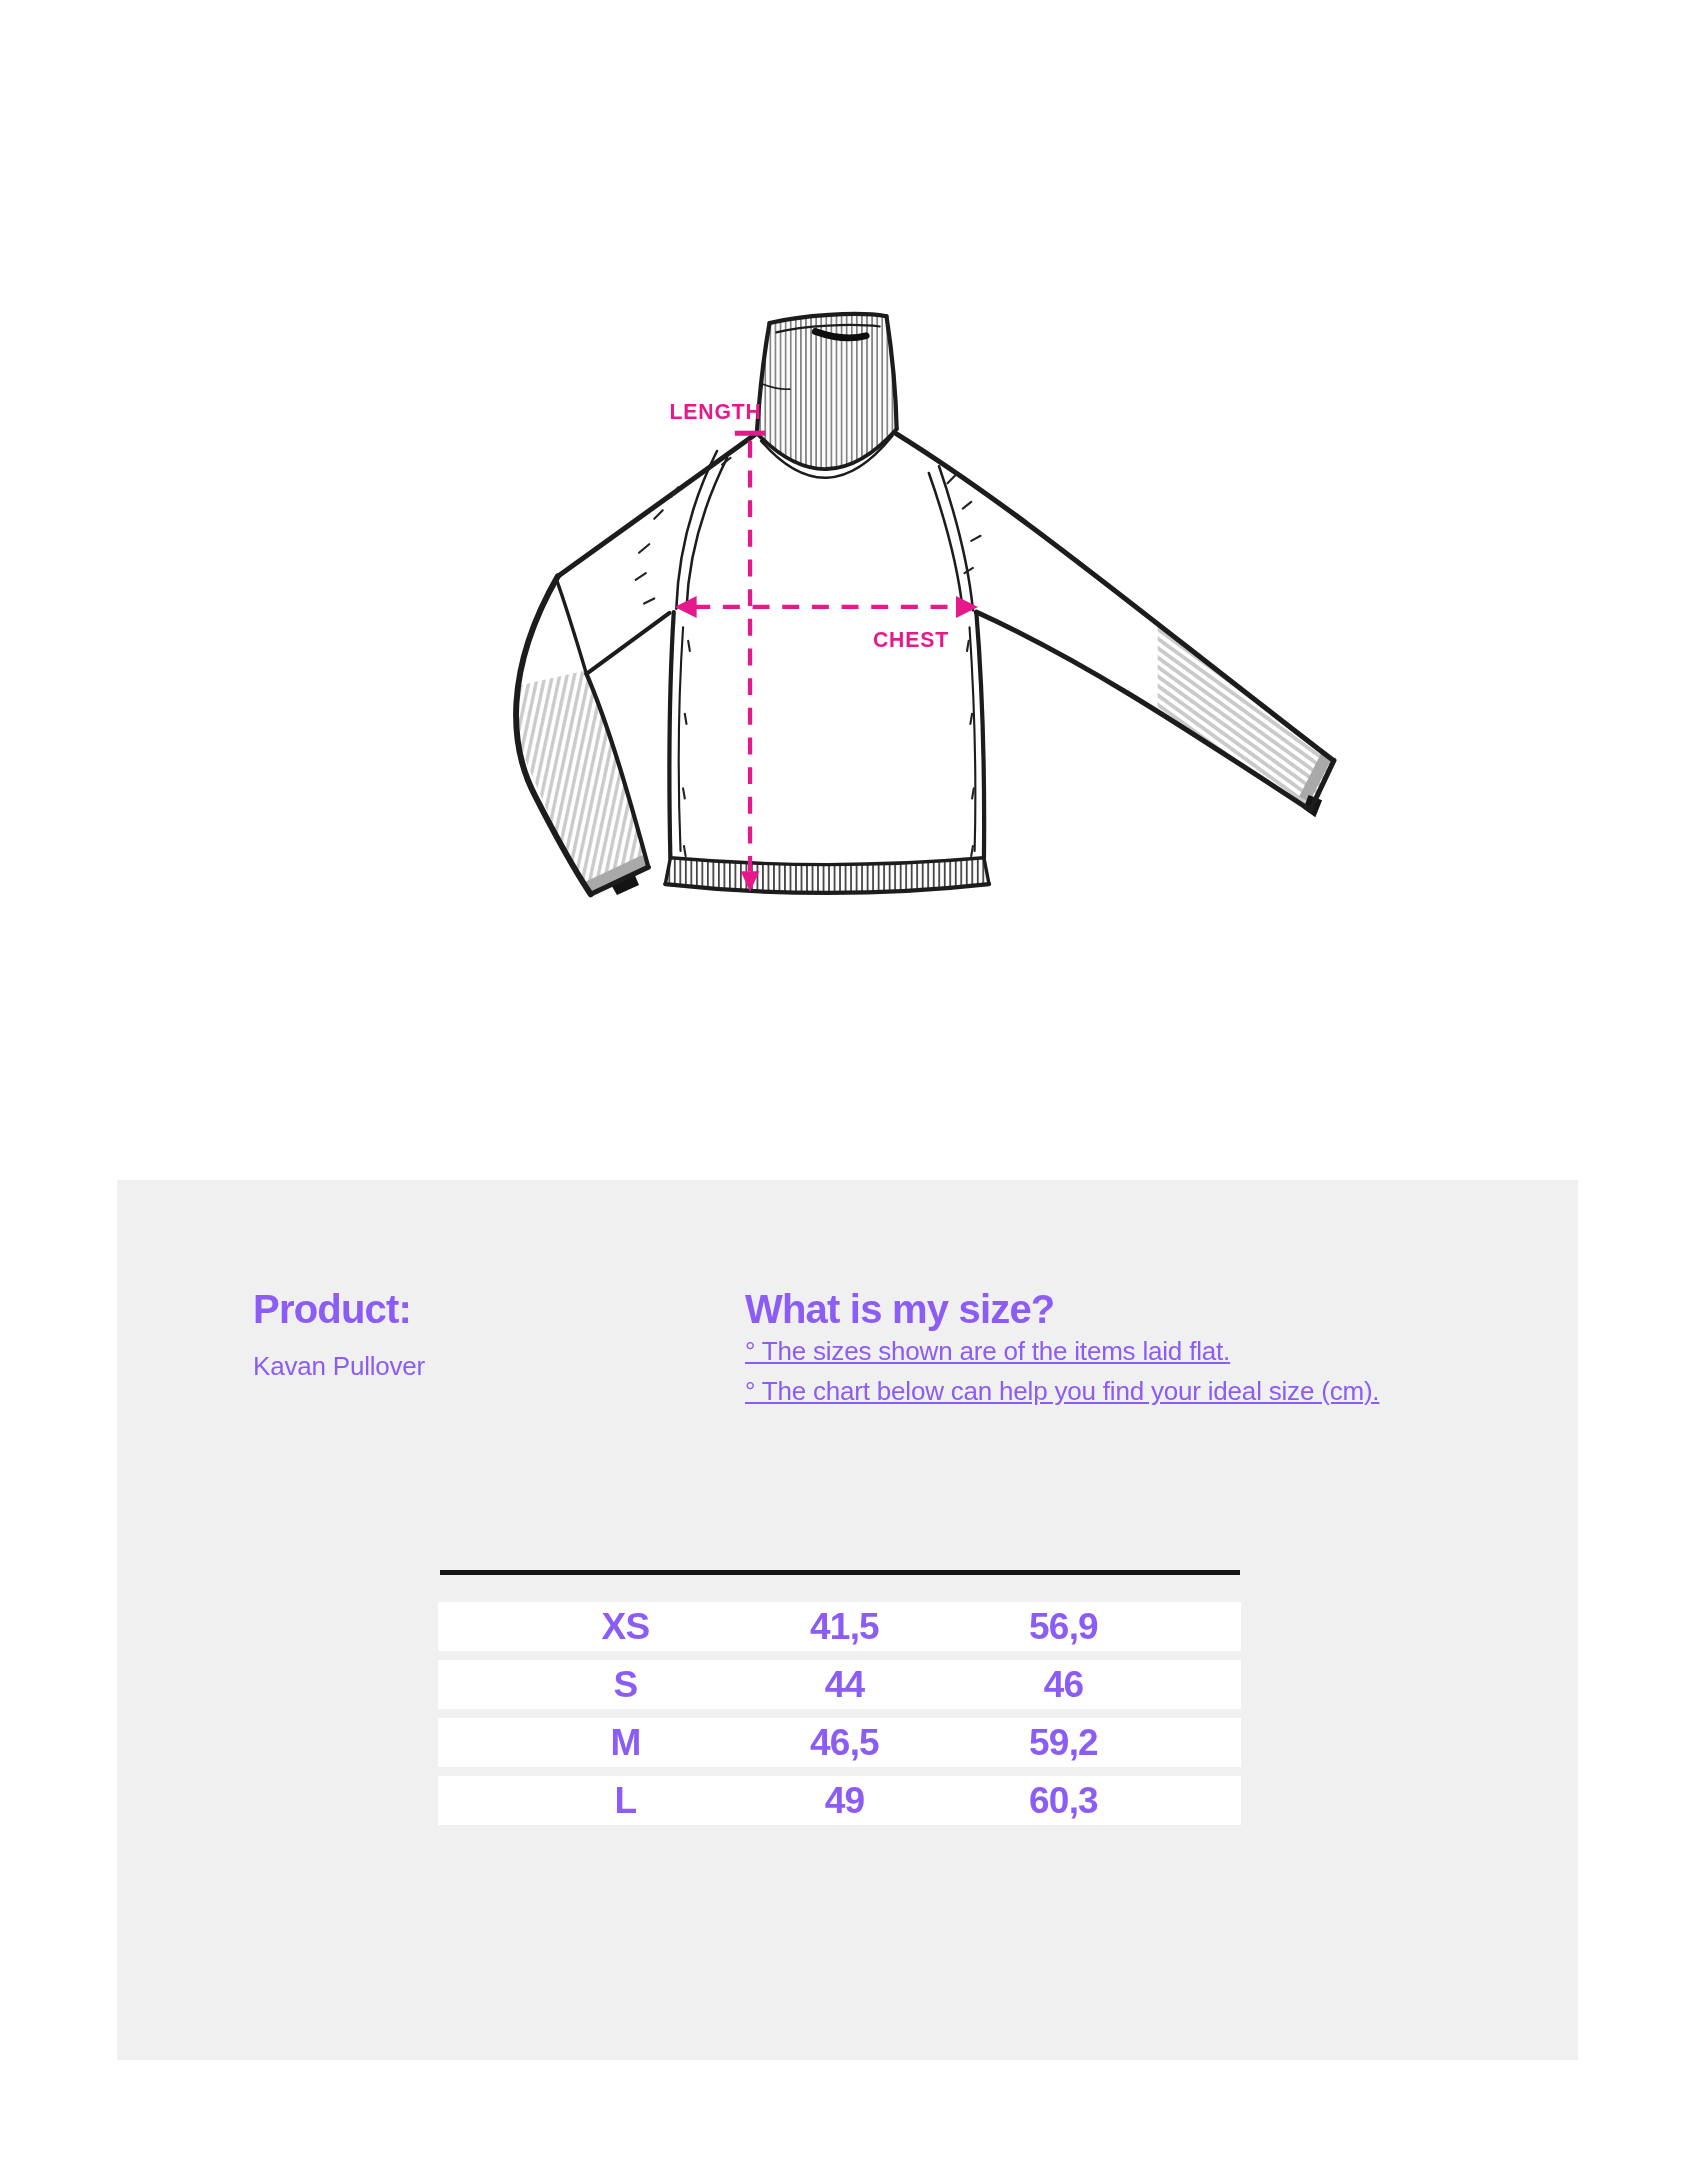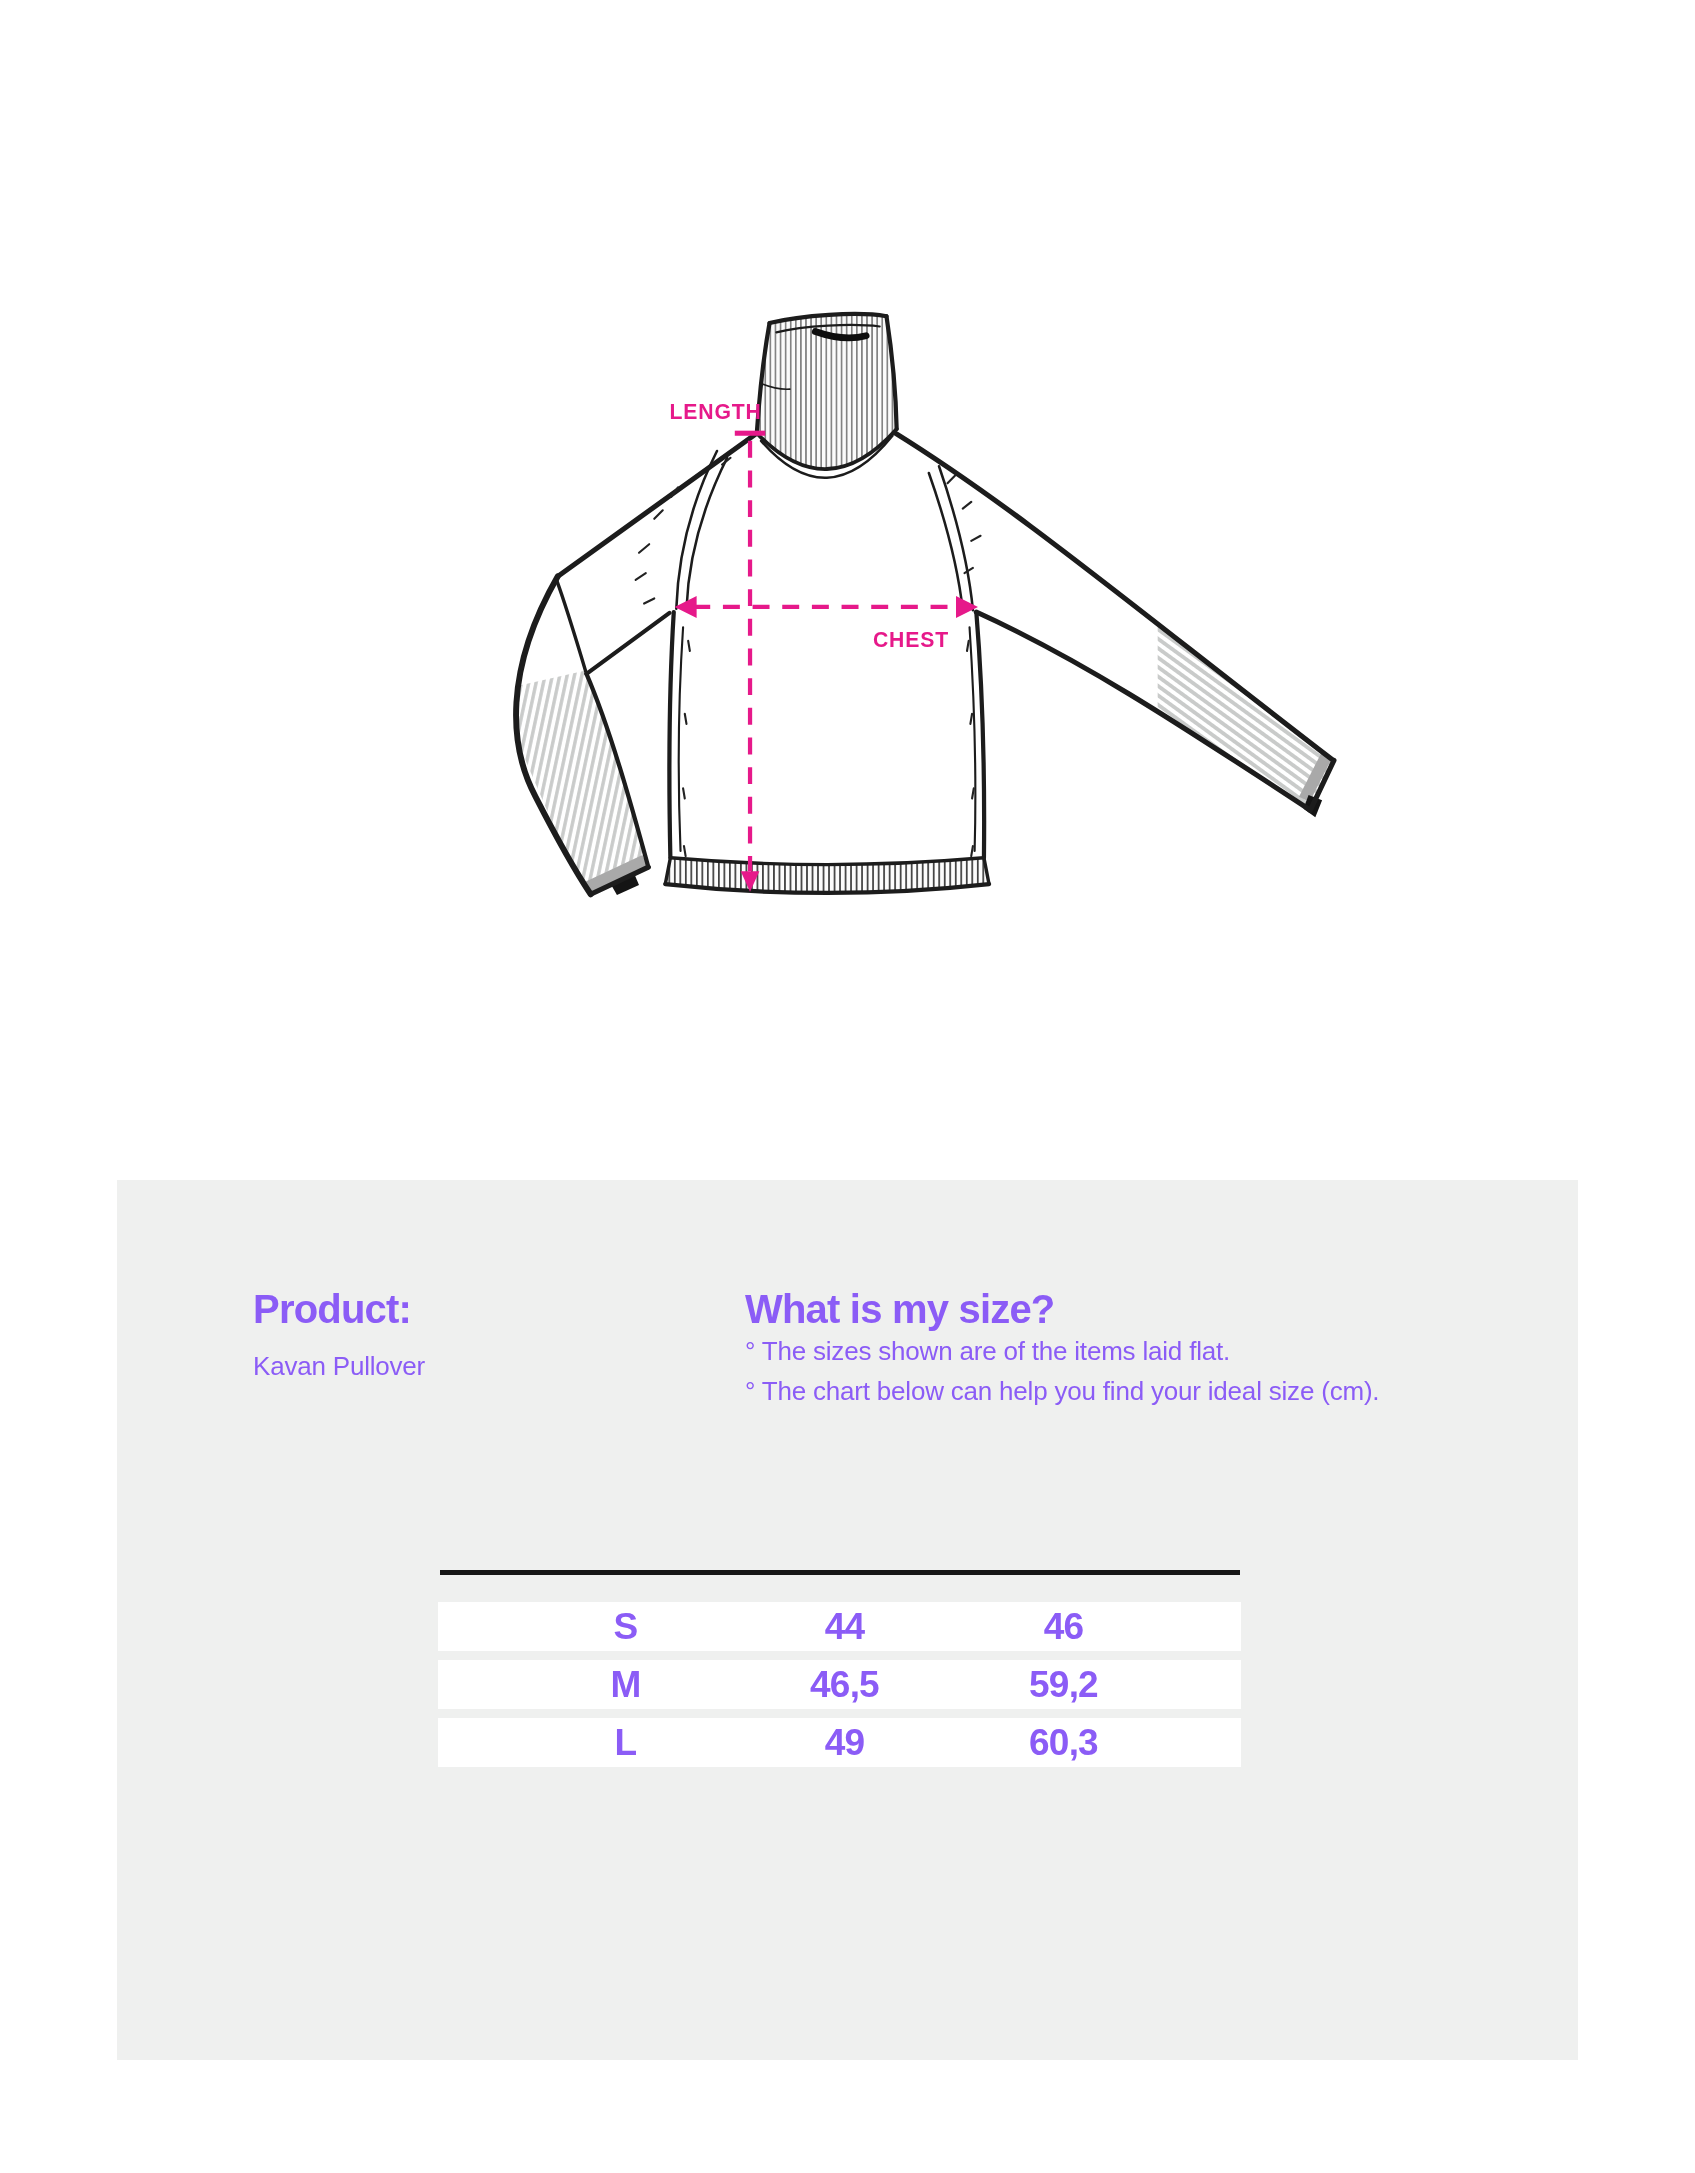--- a/index.html
+++ b/index.html
@@ -19,21 +19,21 @@
     letter-spacing:-0.8px; line-height:1; white-space:nowrap;
   }
   .product-heading { left:136px; }
   .size-heading { left:628px; }
   .product-name {
     position:absolute; left:136px; top:147px; font-size:26px;
     letter-spacing:-0.2px; line-height:1; white-space:nowrap;
   }
   .notes {
     position:absolute; left:628px; top:151px; font-size:26px;
-    letter-spacing:-0.2px; line-height:40px;
+    letter-spacing:-0.2px; line-height:40px;text-decoration:underline;
   }
   .note-line { margin:0; white-space:nowrap; }
 
   .thead {
     position:absolute; left:321px; top:329px; width:803px; box-sizing:border-box;
     padding:0 68px 0 78px; display:grid; grid-template-columns:1fr 1fr 1fr;
     font-size:39px; font-weight:bold; letter-spacing:-0.8px; line-height:44px;
     text-align:center; white-space:nowrap;
   }
   .header-rule {
@@ -193,20 +193,25 @@
     <h2 class="h-big size-heading">What is my size?</h2>
     <div class="notes">
       <p class="note-line">° The sizes shown are of the items laid flat.</p>
       <p class="note-line">° The chart below can help you find your ideal size (cm).</p>
     </div>
 
     <div class="header-rule"></div>
 
     <div class="rows">
       <div class="trow">
+        <span>XS</span>
+        <span>41,5</span>
+        <span>56,9</span>
+      </div>
+      <div class="trow">
         <span>S</span>
         <span>44</span>
         <span>46</span>
       </div>
       <div class="trow">
         <span>M</span>
         <span>46,5</span>
         <span>59,2</span>
       </div>
       <div class="trow">

